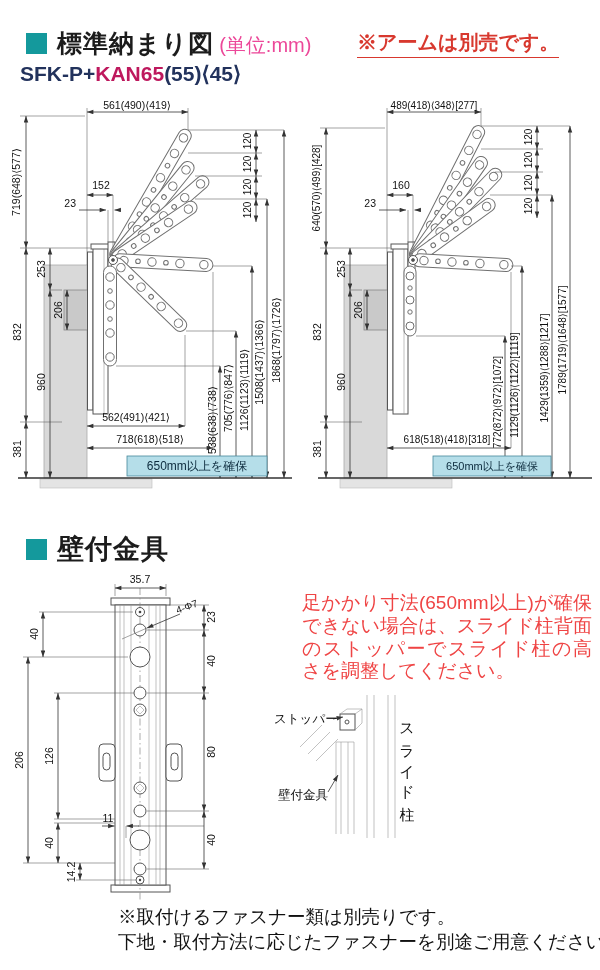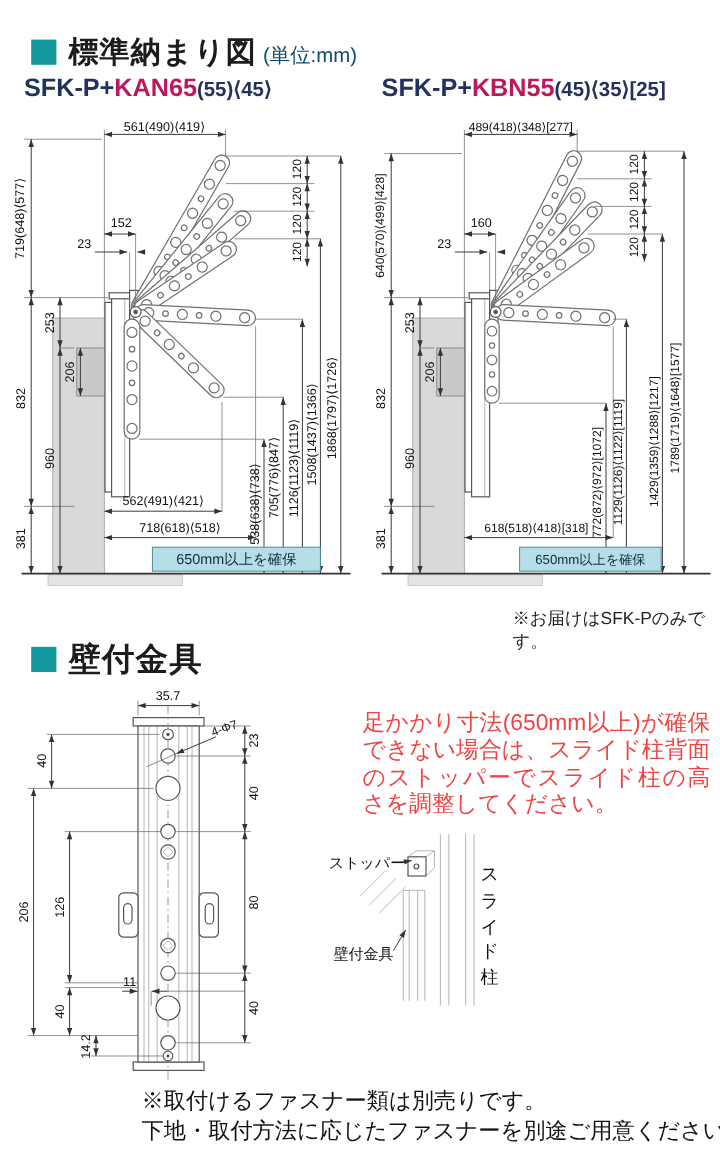--- a/index.html
+++ b/index.html
@@ -3,25 +3,25 @@
 <meta charset="utf-8">
 <style>
   html,body{margin:0;padding:0;background:#fff;}
   .page{position:relative;width:600px;height:970px;background:#ffffff;overflow:hidden;
         font-family:"Liberation Sans",sans-serif;color:#1c1c1c;}
   .abs{position:absolute;}
   
   .sec-head{display:flex;align-items:baseline;}
   .sq{width:21px;height:21px;background:#14999c;display:inline-block;margin-right:10px;align-self:center;}
   .sec-title{font-size:25px;font-weight:bold;color:#1c1c1c;letter-spacing:1px;text-align:right;}
-  .unit{font-size:17px;margin-left:5px;color:#0c4a6e;}
+  .unit{font-size:20px;margin-left:5px;color:#ec4899;}
   .arm-note{font-size:20px;font-weight:bold;color:#d8382e;border-bottom:1.5px solid #d8382e;padding-bottom:1px;}
   .dtitle{font-weight:bold;font-size:21px;color:#22325c;white-space:nowrap;}
   .dtitle .tm{color:#be185d;}
-  .dtitle .ts{font-size:17px;}
+  .dtitle .ts{font-size:21px;}
   .small-note{font-size:14.5px;color:#222;}
   .para{font-size:19px;line-height:1.2;color:#ef4444;text-align:justify;}
   .foot{font-size:18.5px;line-height:1.35;color:#111;white-space:nowrap;}
   .vlabel{writing-mode:vertical-rl;font-size:15px;letter-spacing:3px;color:#111;height:95px;}
   
   svg{overflow:visible;}
   svg text{font-family:"Liberation Sans",sans-serif;}
   .wht{fill:#fff;stroke:#555;stroke-width:1;}
   .wall{fill:#d9d9d9;stroke:#aaa;stroke-width:0.8;}
   .floor{fill:#e4e4e4;stroke:#bbb;stroke-width:0.6;}
@@ -91,26 +91,24 @@
           <circle cx="60" cy="0" r="4"></circle>
         </g>
     </defs>
   </svg>
 
   <div class="abs sec-head" style="left:26px;top:27px;">
     <span class="sq"></span>
     <span class="sec-title">標準納まり図</span>
     <span class="unit">(単位:mm)</span>
   </div>
+  <div class="abs arm-note" style="left:357px;top:29px;">※アームは別売です。</div>
 
   <div class="abs dtitle" style="left:20px;top:62px;">
     <span class="tp">SFK-P+</span><span class="tm">KAN65</span><span class="ts">(55)⟨45⟩</span>
-  </div>
-  <div class="abs dtitle" style="left:318px;top:62px;">
-    <span class="tp">SFK-P+</span><span class="tm">KBN55</span><span class="ts">(45)⟨35⟩[25]</span>
   </div>
 
   <svg class="abs" style="left:0;top:100px;" width="300" height="410" viewBox="0 0 300 410">
     <g>
       <rect class="wall" x="44" y="165" width="43" height="213"></rect>
       <rect class="floor" x="40" y="379" width="112" height="9"></rect>
       <rect class="bracketblk" x="64" y="190" width="29" height="40"></rect>
       <rect class="wht" x="87.5" y="152" width="5.5" height="158"></rect>
       <rect class="wht" x="93" y="148" width="15" height="166"></rect>
       <line class="thin" x1="104" y1="148" x2="104" y2="314"></line>
@@ -240,21 +238,20 @@
       <text class="dts" x="232" y="106" transform="rotate(-90 232 106)">120</text>
       <text class="dts" x="147" y="343">618(518)⟨418⟩[318]</text>
       <text class="dts" x="201" y="302" transform="rotate(-90 201 302)">772(872)⟨972⟩[1072]</text>
       <text class="dts" x="218" y="285" transform="rotate(-90 218 285)">1129(1126)⟨1122⟩[1119]</text>
       <text class="dts" x="248" y="268" transform="rotate(-90 248 268)">1429(1359)⟨1288⟩[1217]</text>
       <text class="dts" x="266" y="240" transform="rotate(-90 266 240)">1789(1719)⟨1648⟩[1577]</text>
       <text class="hlt" style="font-size:11px" x="192" y="370">650mm以上を確保</text>
     </g>
   </svg>
 
-  <div class="abs small-note" style="left:427px;top:506px;">※お届けはSFK-Pのみです。</div>
 
   <div class="abs sec-head" style="left:26px;top:531px;">
     <span class="sq"></span>
     <span class="sec-title" style="font-size:27px">壁付金具</span>
   </div>
 
   <svg class="abs" style="left:10px;top:572px;" width="230" height="400" viewBox="0 0 230 400">
     <g>
       <rect class="wht" x="101" y="26" width="59" height="7"></rect>
       <rect class="wht" x="101" y="313" width="59" height="7"></rect>

